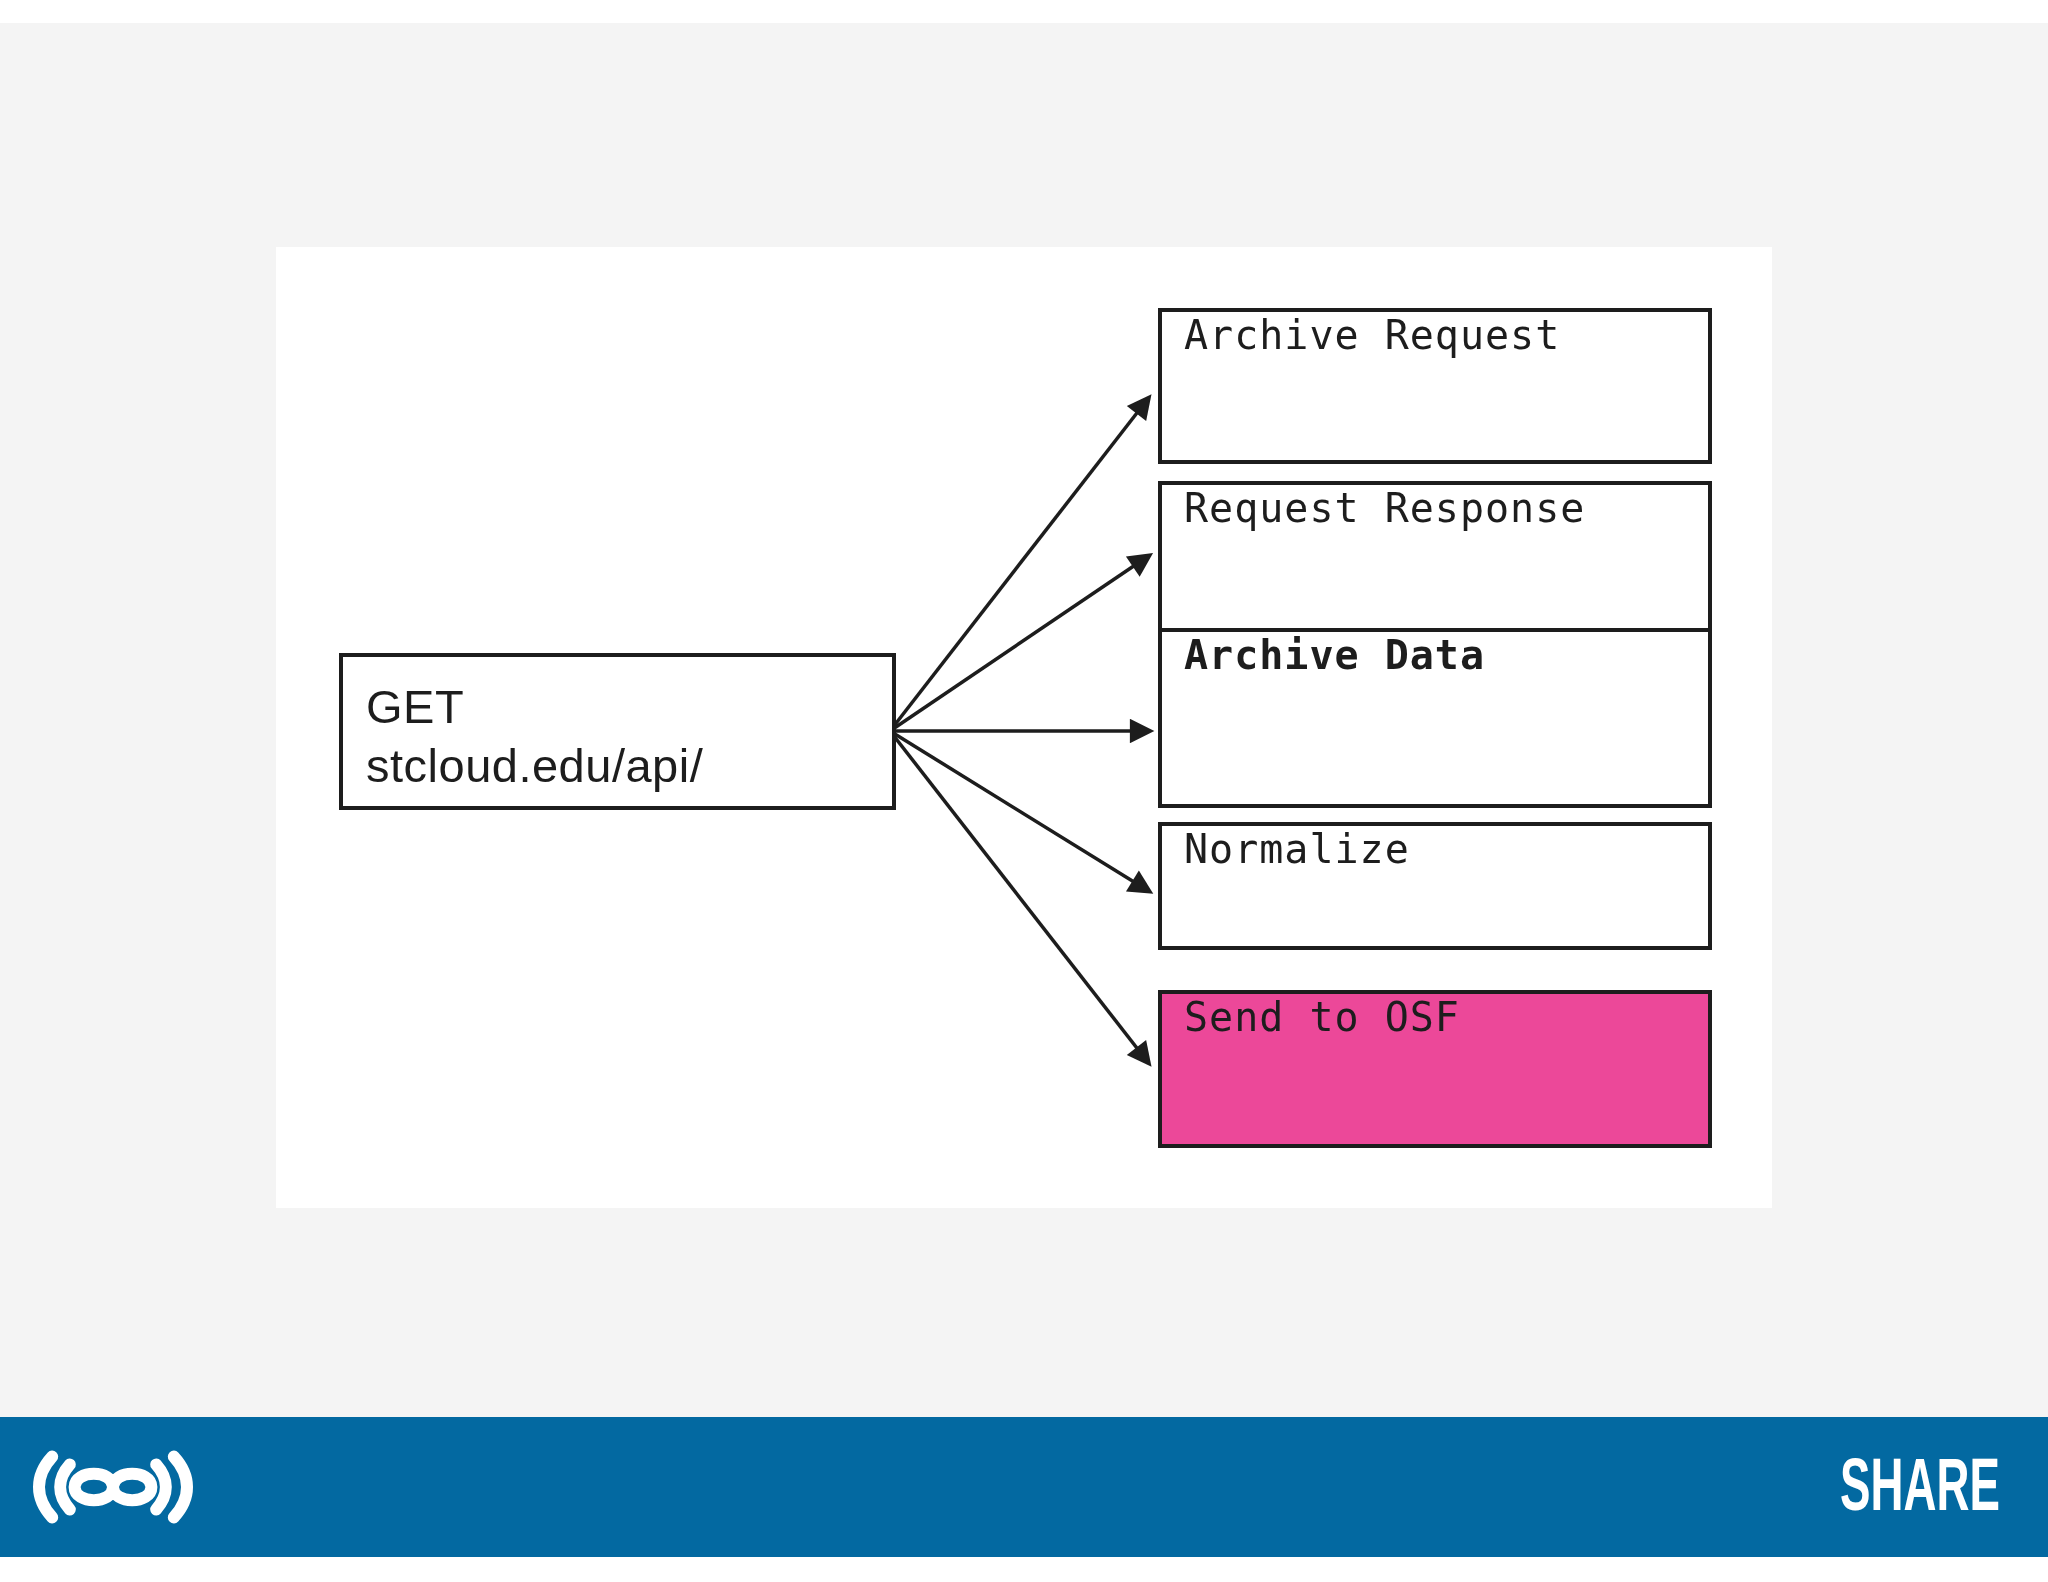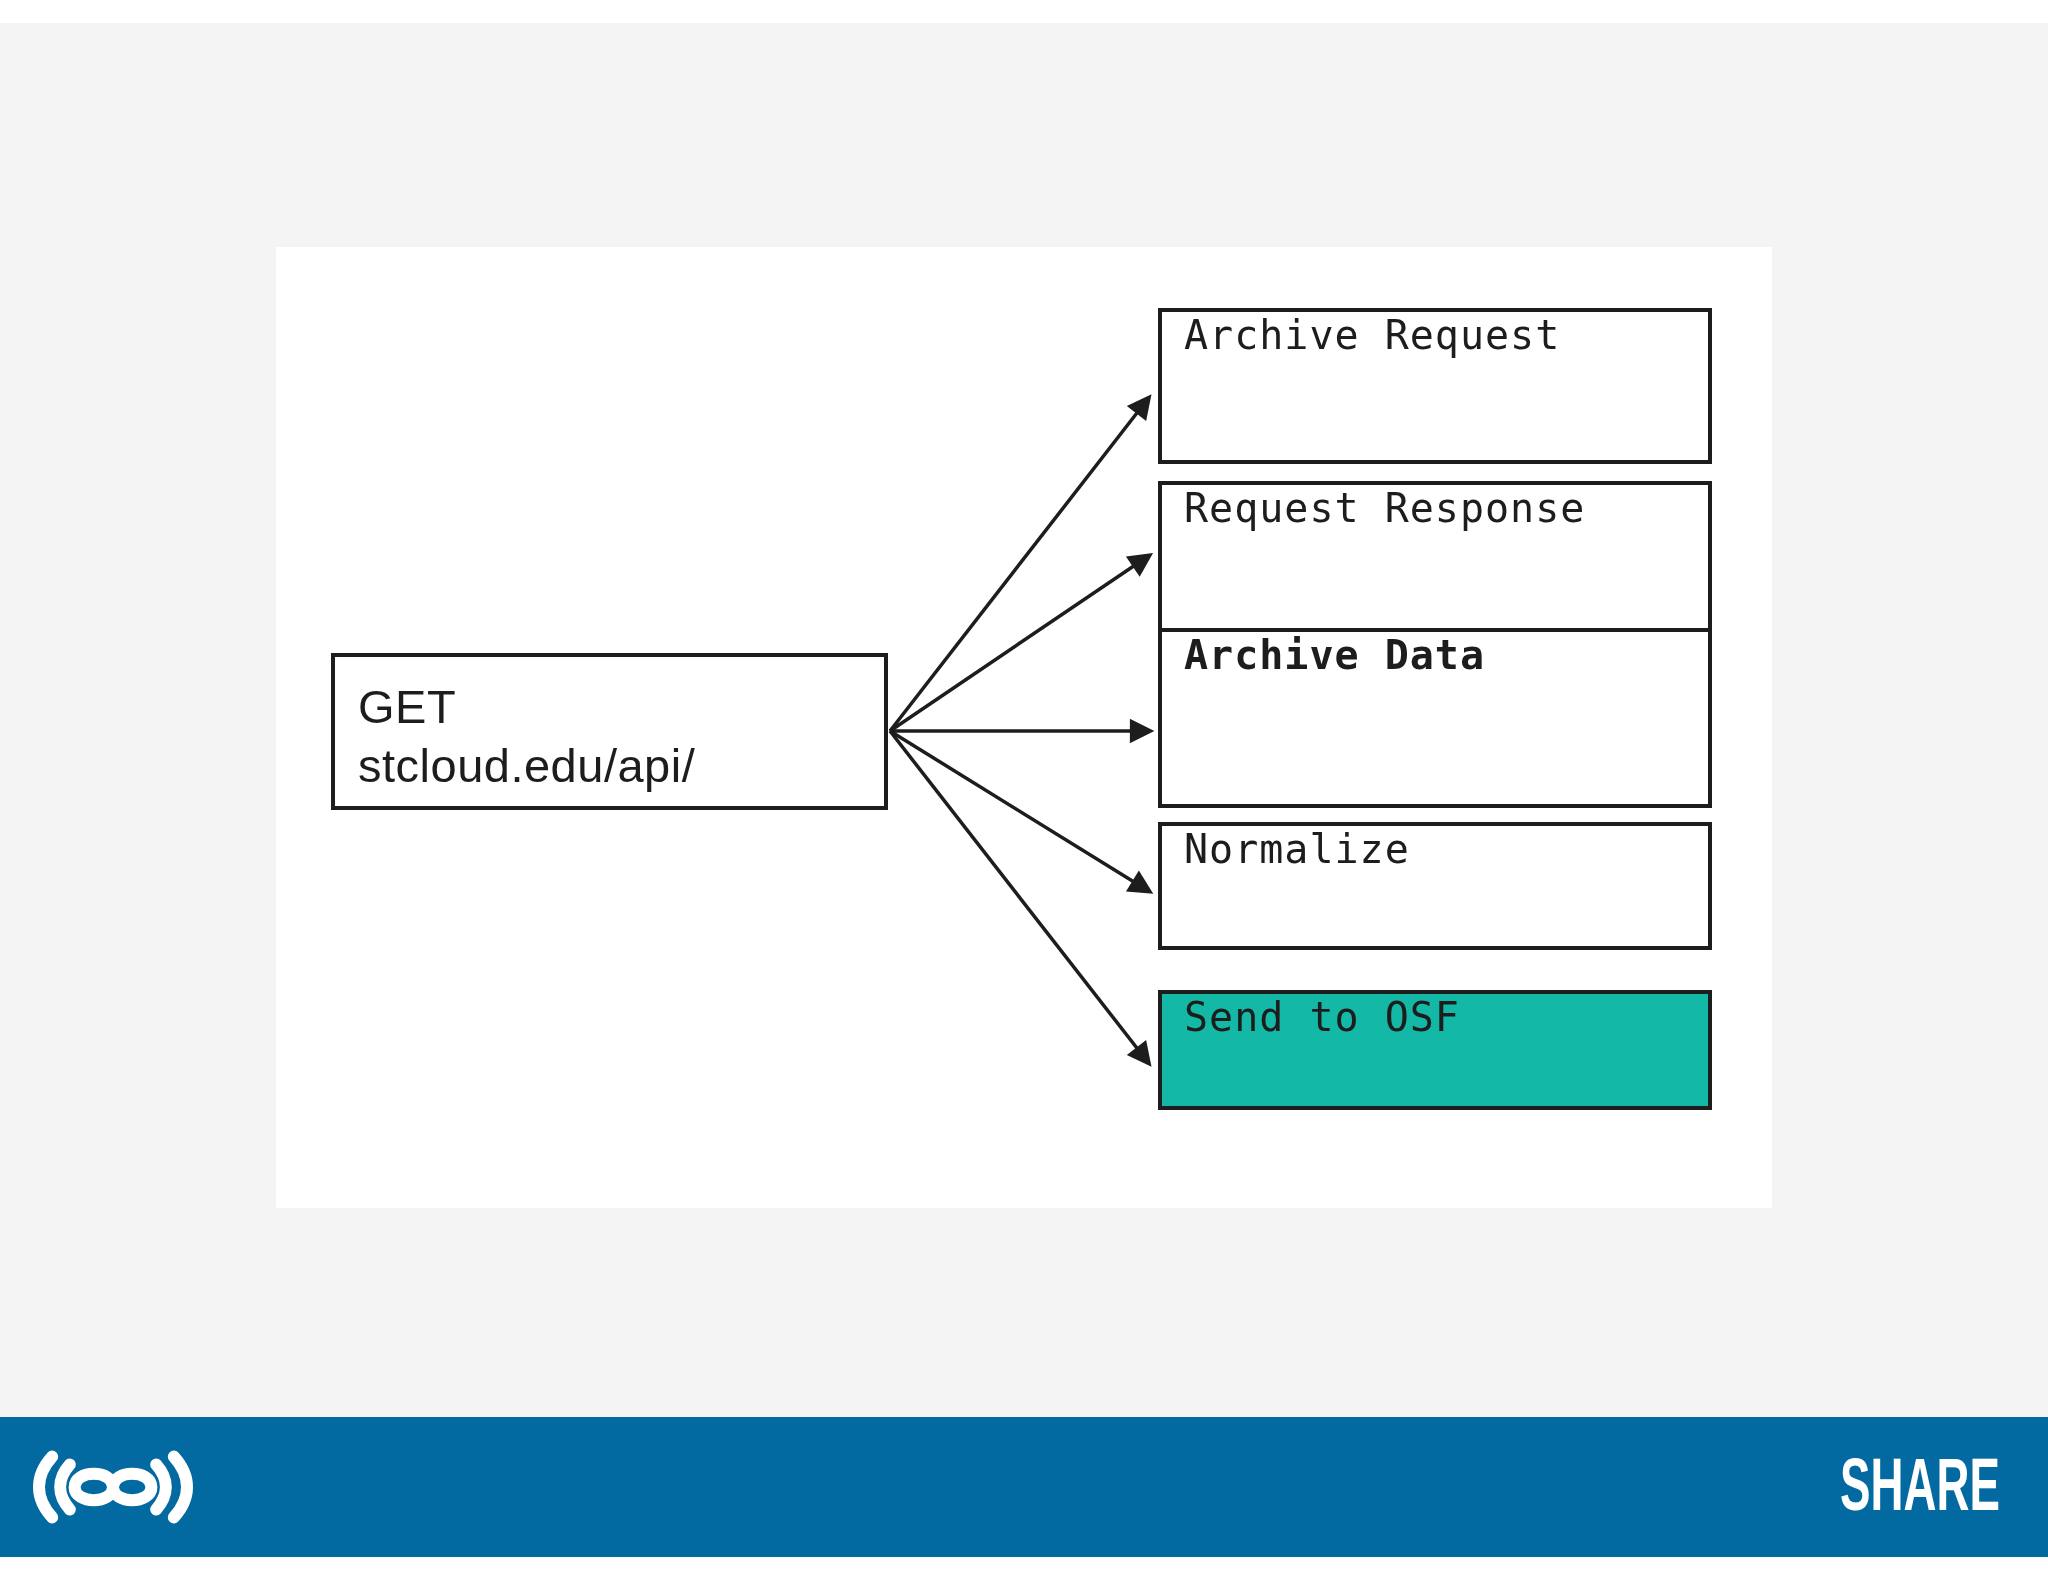--- a/index.html
+++ b/index.html
@@ -24,41 +24,41 @@
   }
   .node {
     position: absolute;
     border: 4px solid #1d1d1d;
     background: #ffffff;
     color: #1d1d1d;
     display: flex;
     align-items: flex-start;
   }
   .source-box {
-    left: 331px; top: 653px; width: 557px; height: 157px;
+    left: 339px; top: 653px; width: 557px; height: 157px;
     display: block;
     padding: 20px 0 0 23px;
     font-family: "Liberation Sans", sans-serif;
     font-size: 47px;
     line-height: 59px;
     letter-spacing: 0.5px;
   }
   .target-box {
     left: 1158px; width: 554px;
     padding-left: 22px;
     font-family: "DejaVu Sans Mono", "Liberation Mono", monospace;
     font-size: 40px;
     letter-spacing: 1px;
     white-space: nowrap;
   }
   .target-box.t0 { top: 308px;  height: 156px; }
   .target-box.t1 { top: 481px;  height: 153px; }
   .target-box.t2 { top: 628px;  height: 180px; font-weight: bold; }
   .target-box.t3 { top: 822px;  height: 128px; }
-  .target-box.t4 { top: 990px;  height: 120px; background: #14b8a6; }
+  .target-box.t4 { top: 990px;  height: 158px; background: #ec4899; }
   .footer-bar {
     position: absolute; left: 0; top: 1417px; width: 2048px; height: 140px;
     background: #0369a1;
   }
   .footer-logo {
     position: absolute; left: 33px; top: 30px; width: 160px; height: 80px;
   }
   .footer-wordmark {
     position: absolute; right: 43px; top: 25px; width: 170px; height: 90px;
   }

